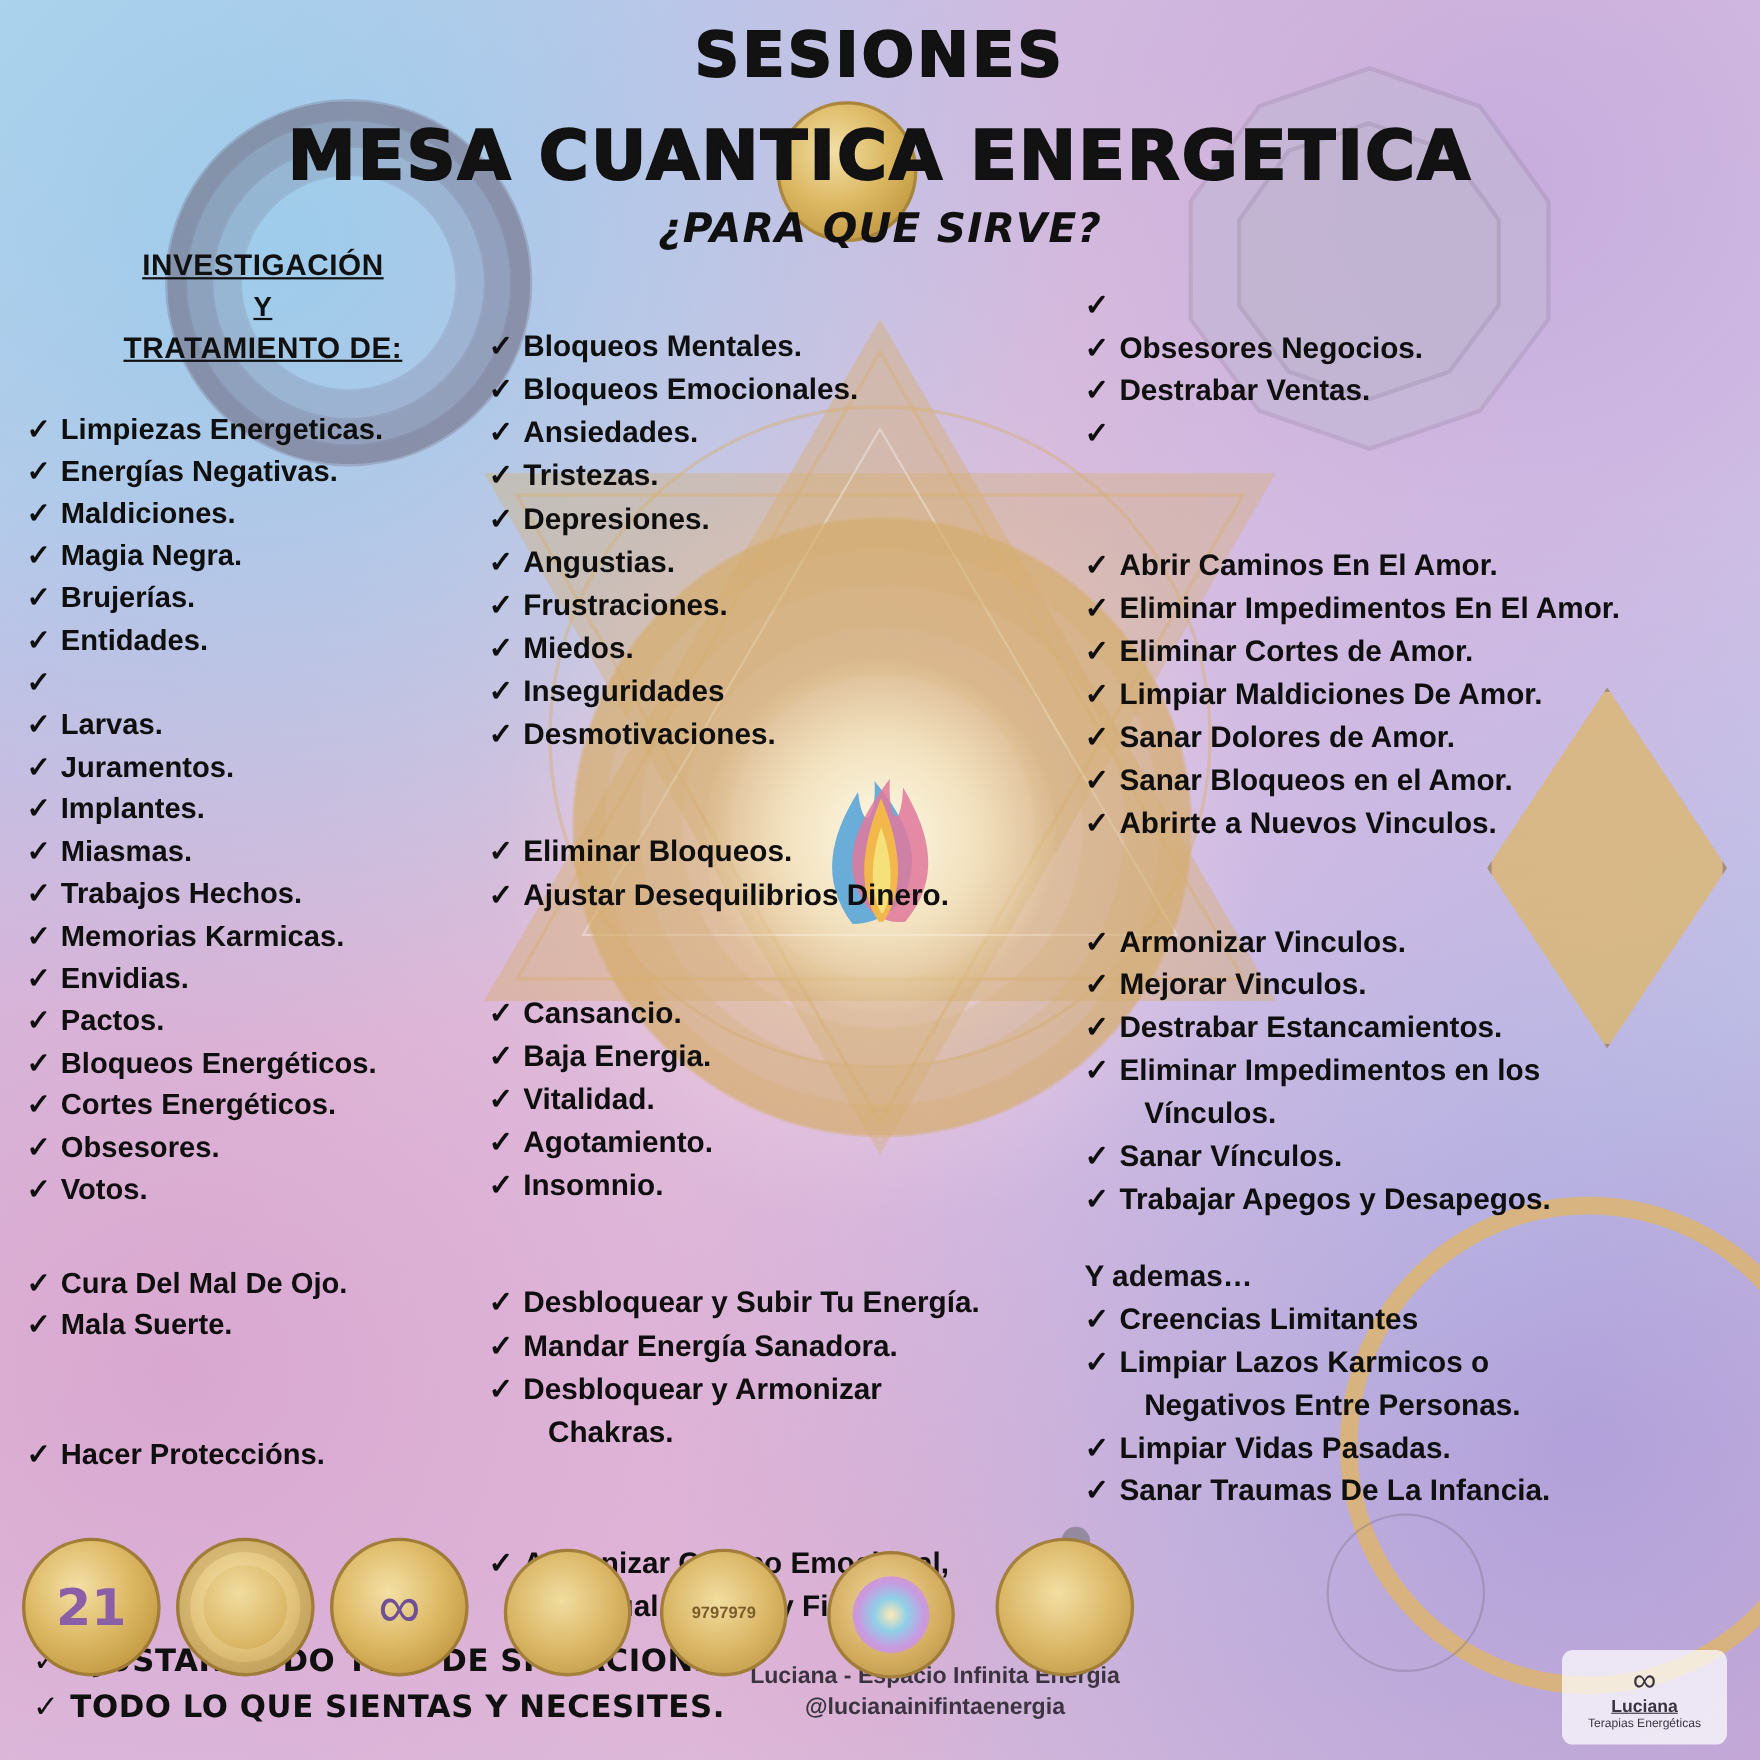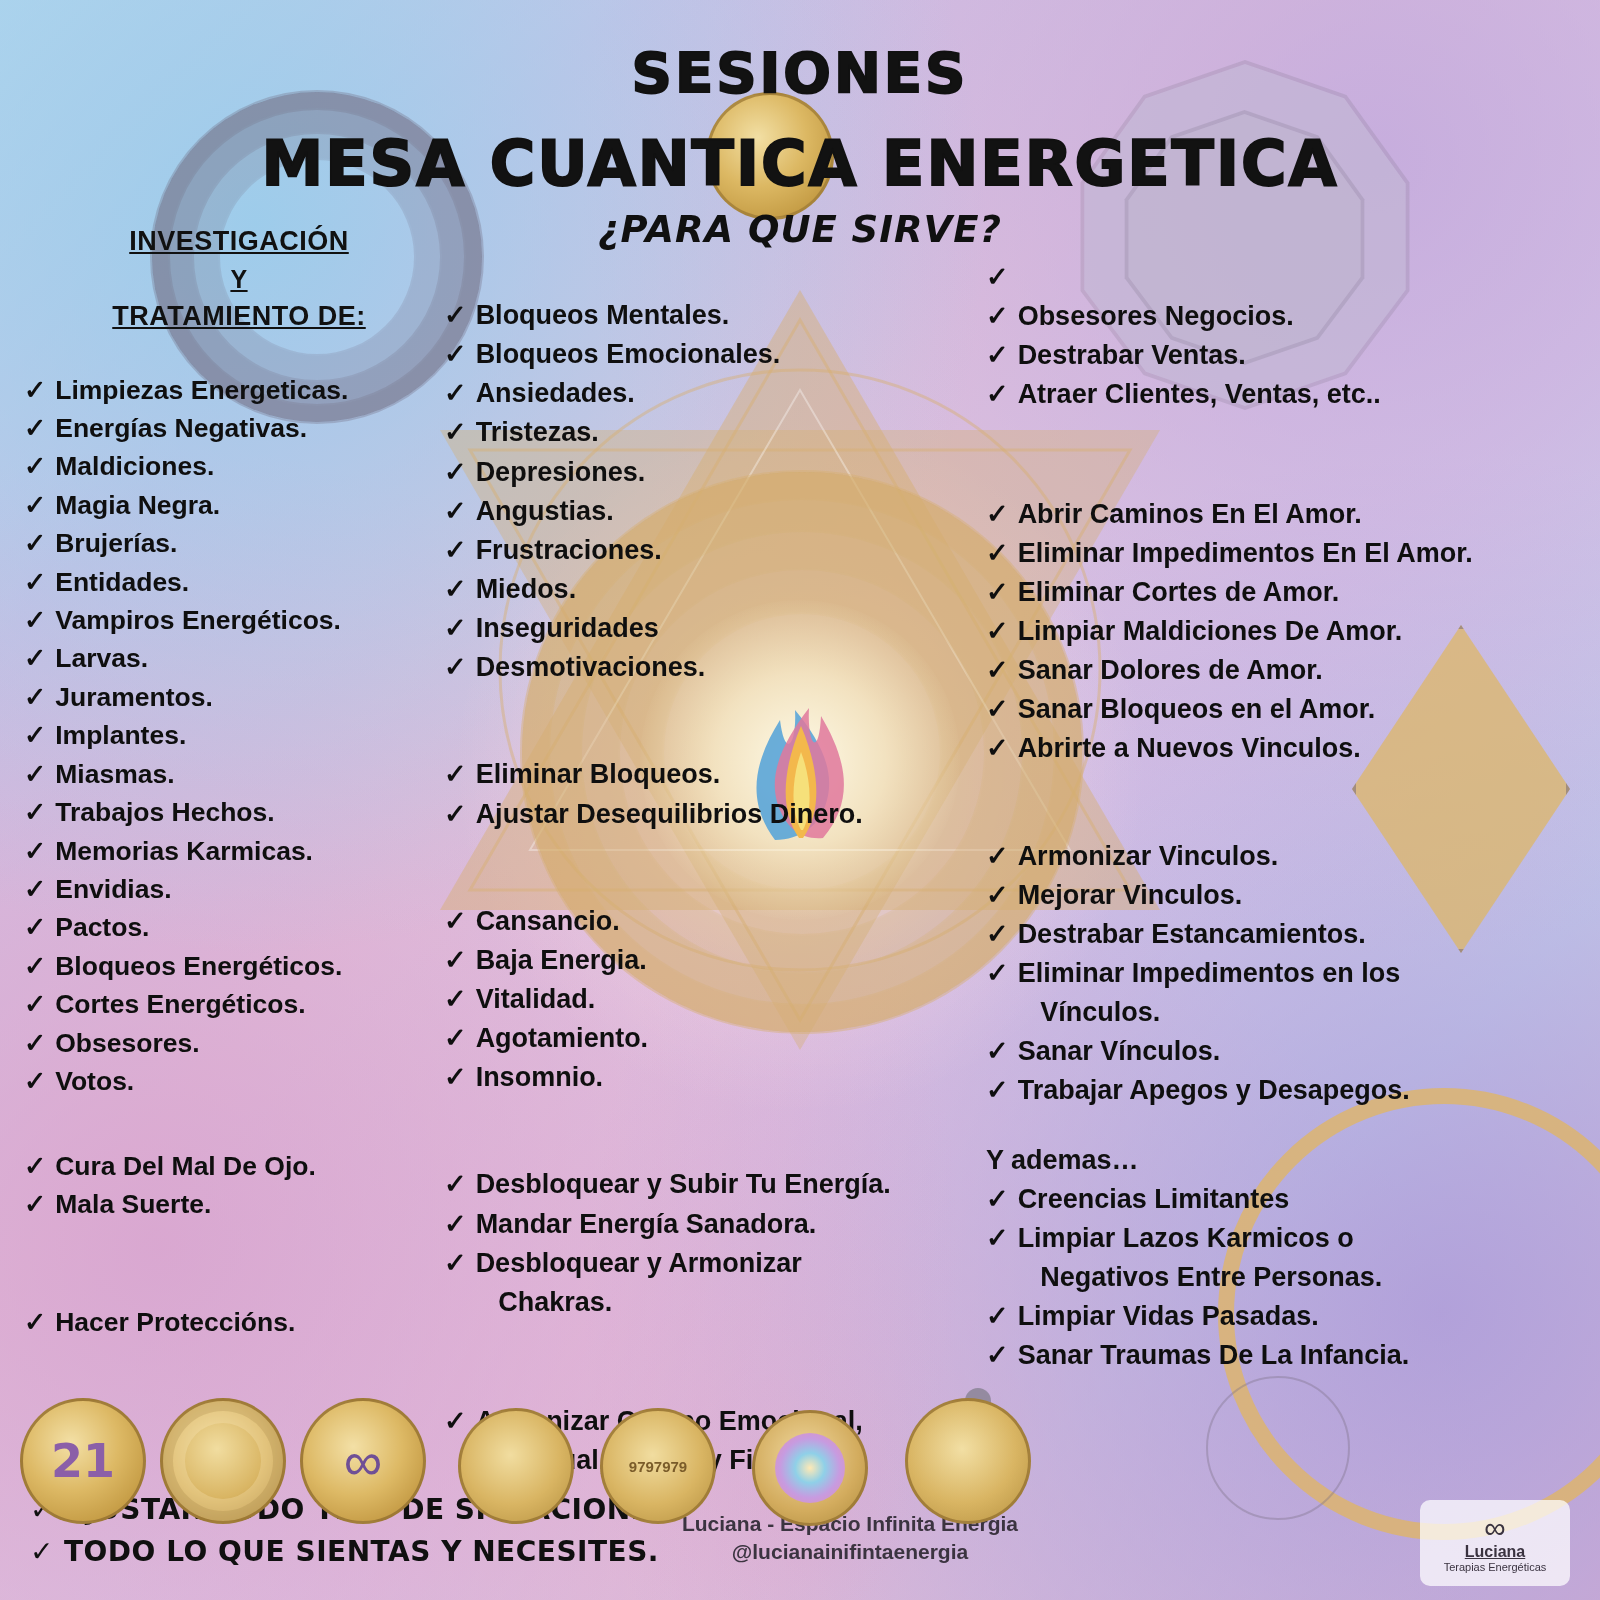--- a/index.html
+++ b/index.html
@@ -168,21 +168,20 @@
     width: 1600px;
     height: 1600px;
   }
 
   .title-block {
     position: absolute;
     top: 18px;
     left: 0;
     width: 1600px;
     text-align: center;
-    margin-top: 22px;
   }
   .t1 {
     font-family: "DejaVu Sans", sans-serif;
     font-weight: 700;
     font-size: 56px;
     letter-spacing: 3px;
     color: #121212;
     -webkit-text-stroke: 2px #111;
     margin: 0;
   }
@@ -440,21 +439,21 @@
         <span>TRATAMIENTO DE:</span>
       </div>
       <div class="gap-m"></div>
       <ul class="list">
         <li><span class="chk">✓</span><span>Limpiezas Energeticas.</span></li>
         <li><span class="chk">✓</span><span>Energías Negativas.</span></li>
         <li><span class="chk">✓</span><span>Maldiciones.</span></li>
         <li><span class="chk">✓</span><span>Magia Negra.</span></li>
         <li><span class="chk">✓</span><span>Brujerías.</span></li>
         <li><span class="chk">✓</span><span>Entidades.</span></li>
-        <li><span class="chk">✓</span><span>Vampiros Energéticos.</span></li>
+        <li><span class="chk">✓</span></li>
         <li><span class="chk">✓</span><span>Larvas.</span></li>
         <li><span class="chk">✓</span><span>Juramentos.</span></li>
         <li><span class="chk">✓</span><span>Implantes.</span></li>
         <li><span class="chk">✓</span><span>Miasmas.</span></li>
         <li><span class="chk">✓</span><span>Trabajos Hechos.</span></li>
         <li><span class="chk">✓</span><span>Memorias Karmicas.</span></li>
         <li><span class="chk">✓</span><span>Envidias.</span></li>
         <li><span class="chk">✓</span><span>Pactos.</span></li>
         <li><span class="chk">✓</span><span>Bloqueos Energéticos.</span></li>
         <li><span class="chk">✓</span><span>Cortes Energéticos.</span></li>
@@ -515,21 +514,21 @@
         <li><span class="chk">✓</span><span>Armonizar Cuerpo Emocional,
 Espiritual, Mental y Fisico.</span></li>
       </ul>
     </div>
 
     <div class="col col-right">
       <ul class="list">
         <li><span class="chk">✓</span></li>
         <li><span class="chk">✓</span><span>Obsesores Negocios.</span></li>
         <li><span class="chk">✓</span><span>Destrabar Ventas.</span></li>
-        <li><span class="chk">✓</span><span>Atraer Clientes, Ventas, etc..</span></li>
+        <li><span class="chk">✓</span></li>
       </ul>
       <div class="gap-l"></div>
       <div class="gap-m"></div>
       <ul class="list">
         <li><span class="chk">✓</span><span>Abrir Caminos En El Amor.</span></li>
         <li><span class="chk">✓</span><span>Eliminar Impedimentos En El Amor.</span></li>
         <li><span class="chk">✓</span><span>Eliminar Cortes de Amor.</span></li>
         <li><span class="chk">✓</span><span>Limpiar Maldiciones De Amor.</span></li>
         <li><span class="chk">✓</span><span>Sanar Dolores de Amor.</span></li>
         <li><span class="chk">✓</span><span>Sanar Bloqueos en el Amor.</span></li>

